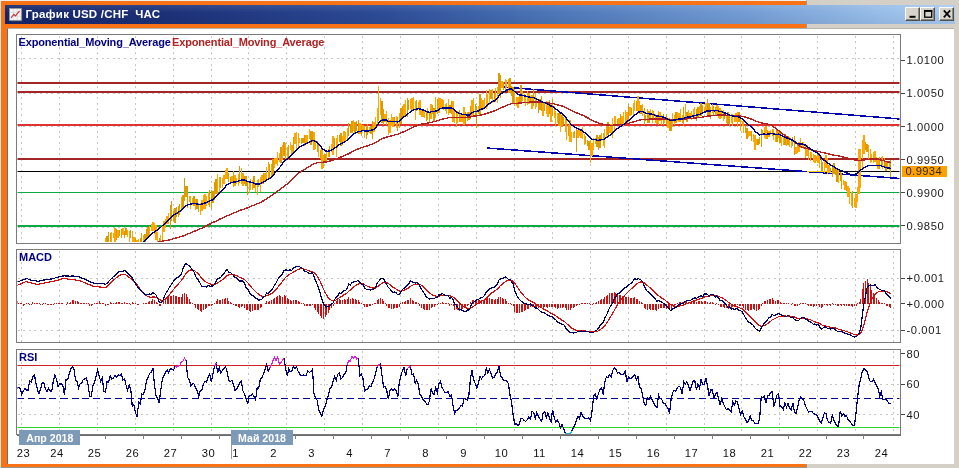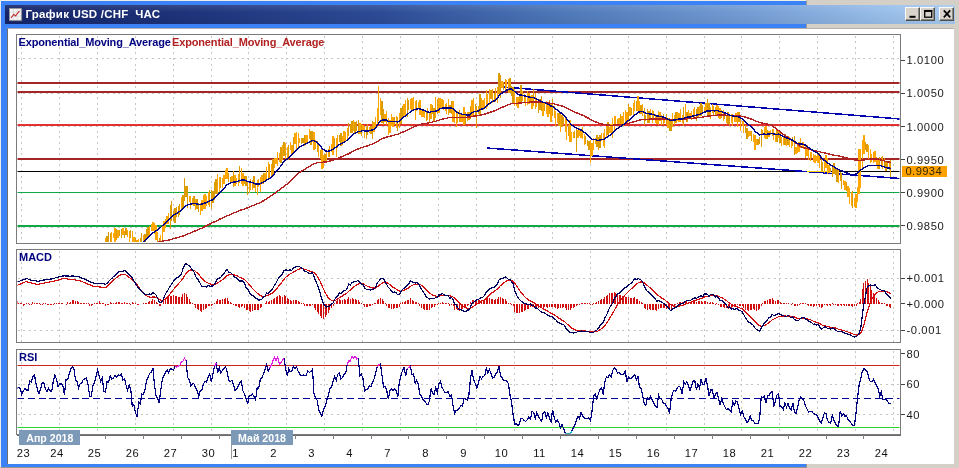--- a/index.html
+++ b/index.html
@@ -1,15 +1,15 @@
 <!DOCTYPE html>
 <html><head><meta charset="utf-8"><style>
 *{margin:0;padding:0;box-sizing:border-box}
 body{width:959px;height:468px;font-family:"Liberation Sans",sans-serif;overflow:hidden;background:#d4d0c8}
-#win{position:relative;width:807px;height:468px;background:#3b82f6;
+#win{position:relative;width:807px;height:468px;background:#f97316;
   border-top:1px solid #efede9;border-left:1px solid #efede9;
   border-right:1px solid #9a958d;border-bottom:1px solid #9a958d}
 #title{position:absolute;left:4px;top:3.5px;width:950px;height:19.5px;
   background:linear-gradient(180deg,rgba(255,255,255,0.10) 0%,rgba(255,255,255,0.0) 40%,rgba(0,0,0,0.05) 100%),linear-gradient(90deg,#15256a 0%,#1d3279 18%,#2d4c97 40%,#4d77b8 58%,#749cd4 78%,#97bde8 92%,#a9cbf0 100%);
   display:flex;align-items:center}
 #title .cap{color:#fff;font-weight:bold;font-size:11.5px;margin-left:4px;letter-spacing:0.2px;margin-top:-1px;white-space:pre}
 #content{position:absolute;left:6px;top:27px;width:947px;height:436px;background:#fff;
   border-left:1px solid #6e6e6e;border-top:1px solid #b5b2ab}
 .btn{position:absolute;top:6px;width:15px;height:13.5px;background:#d8d4cc;
   border-top:1px solid #fbfaf8;border-left:1px solid #fbfaf8;

